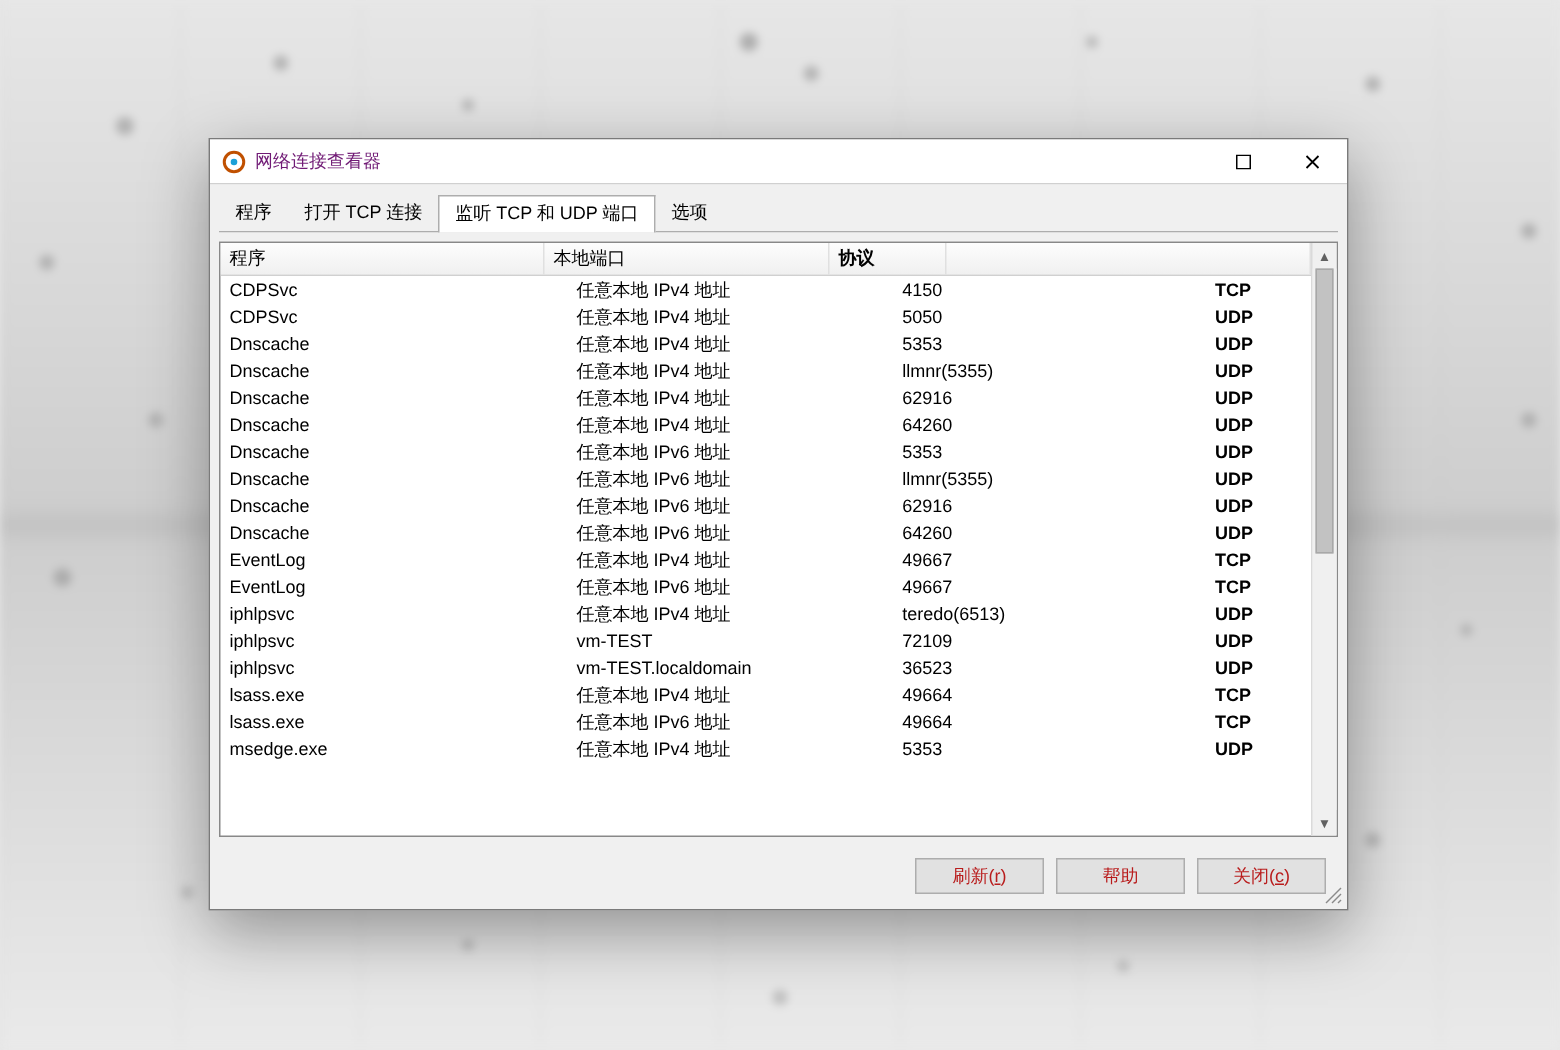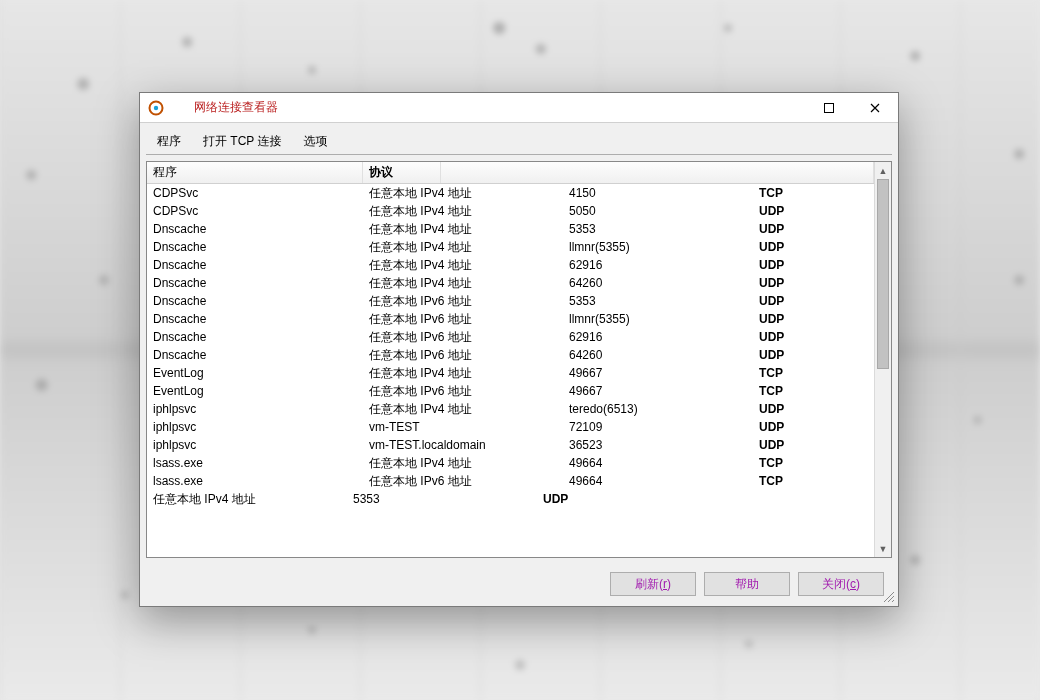--- a/index.html
+++ b/index.html
@@ -60,21 +60,21 @@
       background: #ffffff;
       display: flex; align-items: center;
       padding-left: 8px;
       border-bottom: 1px solid #d0d0d0;
     }
     .titlebar .app-icon {
       width: 16px; height: 16px; margin-right: 6px;
       flex-shrink: 0;
       display: inline-flex; align-items:center; justify-content:center;
     }
-    .titlebar .title { flex: 1; font-size: 12px; color:#b91c1c;margin-left:24px; }
+    .titlebar .title { flex: 1; font-size: 12px; color:#701a75; }
     .win-btn {
       width: 46px; height: 30px;
       display:flex; align-items:center; justify-content:center;
       color:#000;
     }
     .win-btn svg{ display:block; }
 
     
     .tabs {
       display:flex; align-items:flex-end;
@@ -118,21 +118,21 @@
     .lv-header .hcell{
       display:flex; align-items:center;
       padding:0 6px;
       border-right:1px solid #e0e0e0;
       color:#000;
       white-space:nowrap;
     }
     .lv-rows{ height:calc(100% - 22px); overflow:hidden;}
     .lv-row{
       display:flex; height:18px; align-items:center;
-      font-size:12px; color:#000;
+      font-size:12px; color:#000;gap:40px;
     }
     .lv-row .cell{
       padding:0 6px; white-space:nowrap; overflow:hidden; text-overflow:clip;
     }
     
     .c0{ width:216px; }
     .c1{ width:200px; }
     .c2{ width:190px; }
     .c3{ width:78px;font-weight:bold; }
     .lv-header .hfill{ flex:1; }
@@ -152,21 +152,21 @@
     }
 
     
     .btnbar{
       display:flex; justify-content:flex-end; gap:8px;
       padding:14px 8px 4px;
     }
     .btn{
       min-width:86px; height:24px;
       background:#e1e1e1; border:1px solid #adadad;
-      font-size:12px; color:#a21caf;
+      font-size:12px; color:#b91c1c;
       display:flex; align-items:center; justify-content:center;
       cursor:default;
     }
     .btn .ul{ text-decoration: underline; }
 
     .resize-grip{
       position:absolute; right:3px; bottom:3px; width:14px; height:14px;
       color:#8a8a8a;
     }
   </style>
@@ -193,29 +193,31 @@
     <div class="win-btn">
       <svg width="10" height="10">
           <path d="M1 1 L9 9 M9 1 L1 9" stroke="#000" stroke-width="1.2" fill="none"></path>
         </svg>
     </div>
   </div>
 
   <div class="tabs">
     <div class="tab"><span>程序</span></div>
     <div class="tab"><span>打开 TCP 连接</span></div>
+    <div class="tab active"><span>监听 TCP 和 UDP 端口</span></div>
     <div class="tab"><span>选项</span></div>
   </div>
   <div class="tab-underline"></div>
 
   <div class="client">
     <div class="lv-wrap">
       <div class="lv-body">
         <div class="lv-header">
           <div class="hcell c0">程序</div>
+          <div class="hcell c2">本地端口</div>
           <div class="hcell c3">协议</div>
           <div class="hcell hfill"></div>
         </div>
         <div class="lv-rows" id="lv-rows">
             <div class="lv-row">
               <div class="cell c0">CDPSvc</div>
               <div class="cell c1">任意本地 IPv4 地址</div>
               <div class="cell c2">4150</div>
               <div class="cell c3">TCP</div>
             </div>
@@ -309,20 +311,21 @@
               <div class="cell c2">49664</div>
               <div class="cell c3">TCP</div>
             </div>
             <div class="lv-row">
               <div class="cell c0">lsass.exe</div>
               <div class="cell c1">任意本地 IPv6 地址</div>
               <div class="cell c2">49664</div>
               <div class="cell c3">TCP</div>
             </div>
             <div class="lv-row">
+              <div class="cell c0">msedge.exe</div>
               <div class="cell c1">任意本地 IPv4 地址</div>
               <div class="cell c2">5353</div>
               <div class="cell c3">UDP</div>
             </div>
           </div>
       </div>
       <div class="vscroll">
         <div class="arrow">▲</div>
         <div class="track">
           <div class="thumb"></div>

